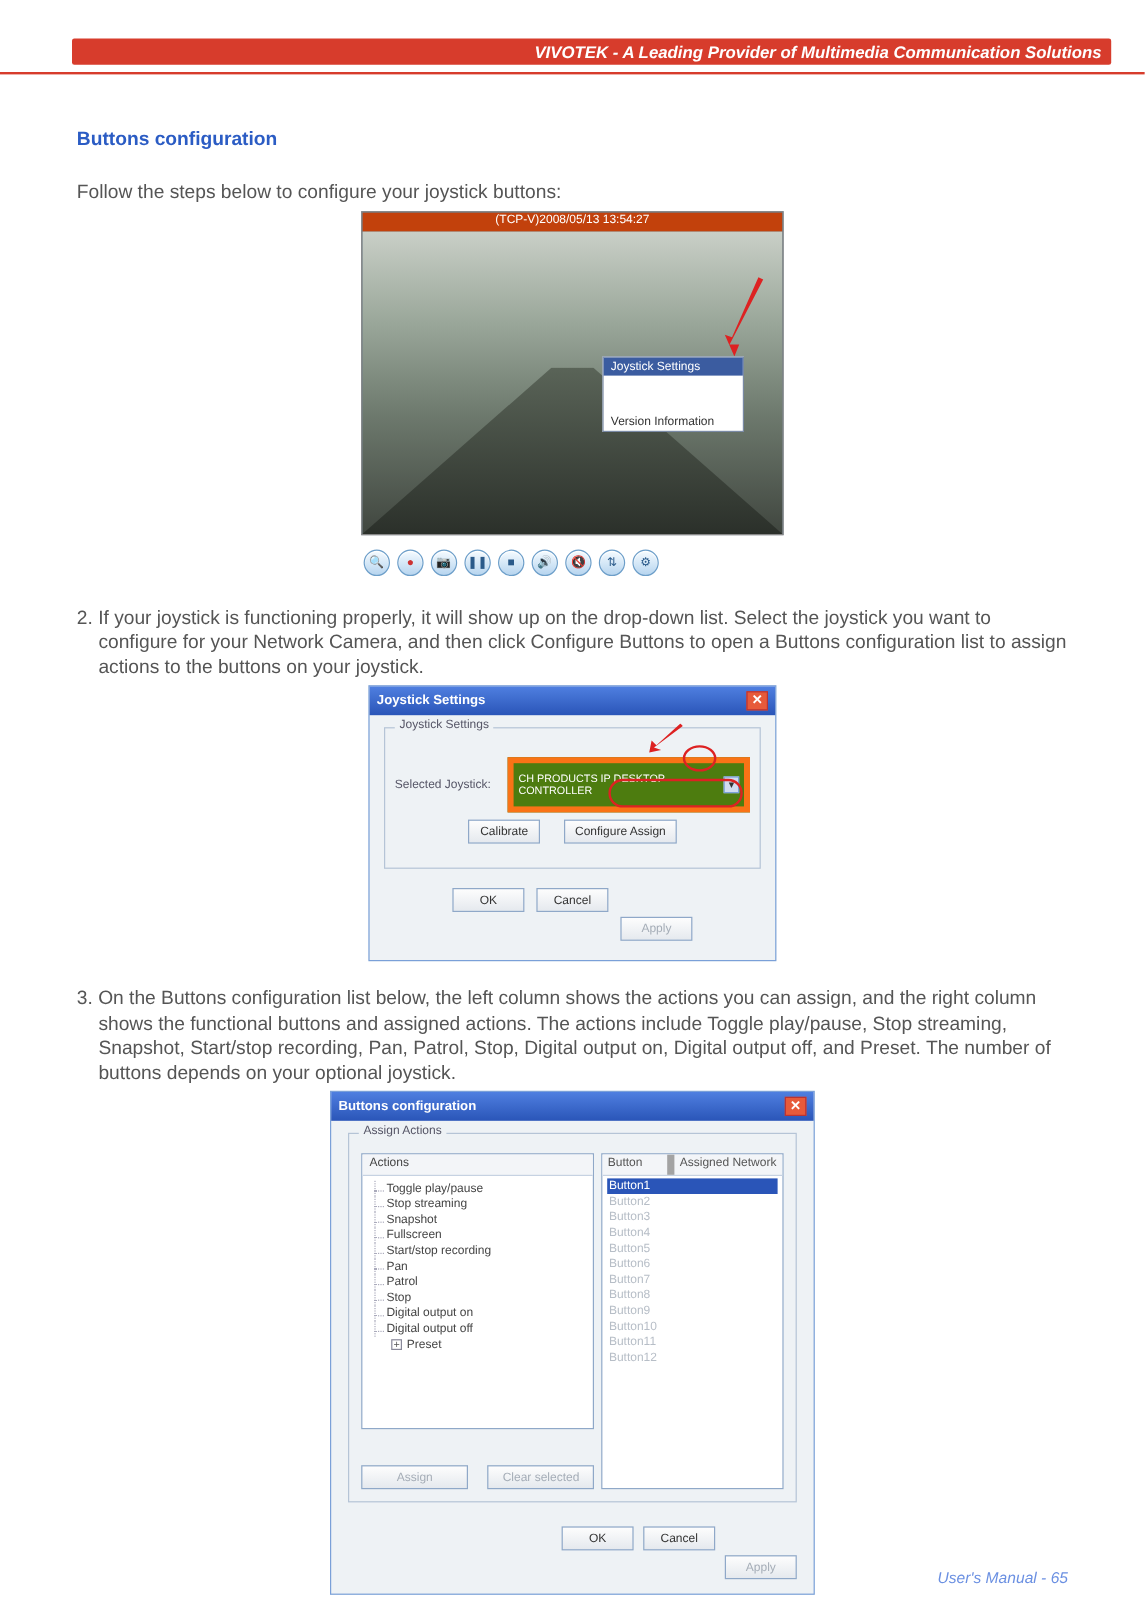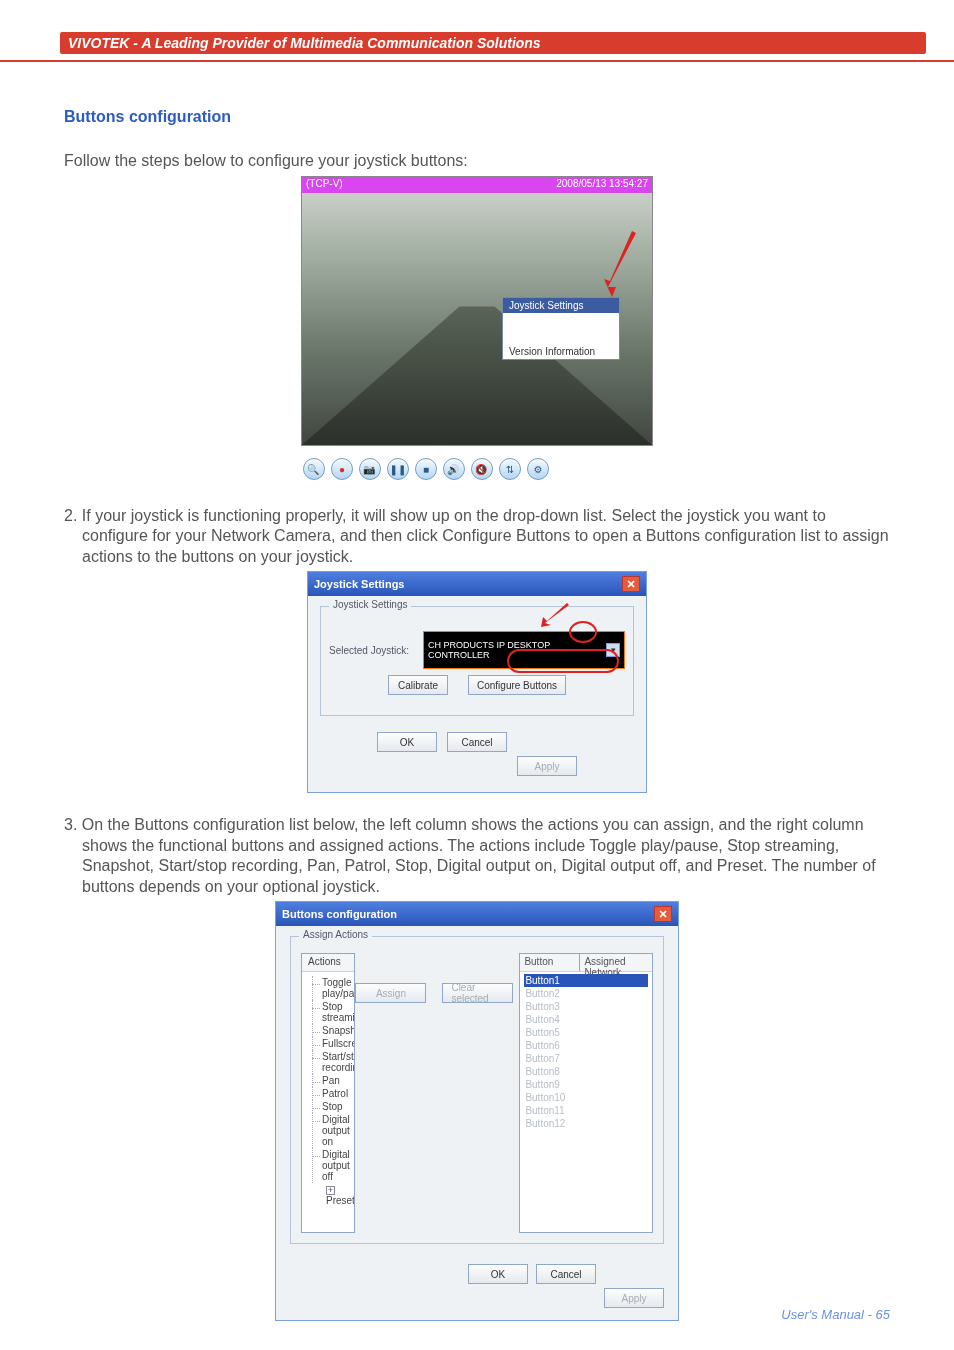--- a/index.html
+++ b/index.html
@@ -1,63 +1,63 @@
 <!DOCTYPE html>
 <html><head>
 <meta charset="utf-8">
 <style>
   * { margin: 0; padding: 0; box-sizing: border-box; }
   body { width: 954px; height: 1350px; font-family: Arial, Helvetica, sans-serif; background: #fff; color: #555; position: relative; }
   .header-bar { height: 62px; border-bottom: 2px solid #d73c2c; display: flex; align-items: flex-end; justify-content: flex-end; padding: 0 28px 6px 0; }
-  .header-text { color: #fff; background: #d73c2c; font-style: italic; font-weight: bold; font-size: 14px; padding: 3px 8px; border-radius: 2px; width: 100%; text-align: left; margin-left: 60px; margin-top: 48px; }
+  .header-text { color: #fff; background: #d73c2c; font-style: italic; font-weight: bold; font-size: 14px; padding: 3px 8px; border-radius: 2px; width: 100%; text-align: right; margin-left: 60px; margin-top: 48px; }
   .content { padding: 30px 64px 0 64px; }
   .section-title { color: #2b5cc4; font-weight: bold; font-size: 16px; margin: 16px 0 26px 0; }
   .intro { color: #555; font-size: 16px; margin-bottom: 6px; }
   .step { font-size: 16px; color: #555; padding-left: 18px; text-indent: -18px; margin-bottom: 4px; line-height: 1.28; }
 
   
   .fig1 { width: 352px; height: 270px; margin: 2px auto 8px auto; background: #6a7b86; border: 1px solid #888; position: relative; overflow: hidden; }
-  .fig1-top { height: 16px; background: #d946ef; color: #fff; font-size: 10px; display: flex; justify-content: space-between; padding: 1px 4px; }
+  .fig1-top { height: 16px; background: #c2410c; color: #fff; font-size: 10px; display: flex; justify-content: center; padding: 1px 4px; }
   .fig1-scene { position: absolute; top: 16px; left: 0; right: 0; bottom: 0; background: linear-gradient(#c9cfc7 0%, #9aa79a 30%, #6e7a6e 60%, #40463f 100%); }
   .road { position: absolute; bottom: 0; left: 0; right: 0; height: 55%; background: linear-gradient(#5a6458 0%, #2b302a 100%); clip-path: polygon(45% 0, 55% 0, 100% 100%, 0 100%); }
   .ctxmenu { position: absolute; top: 120px; left: 200px; background: #fff; border: 1px solid #7a8aa5; font-size: 10px; width: 118px; }
   .ctxmenu .hi { background: #3b5ca0; color: #fff; padding: 2px 6px; }
   .ctxmenu .lo { padding: 2px 6px; color: #333; margin-top: 31px; }
   .arrow1 { position: absolute; top: 52px; left: 300px; width: 38px; height: 70px; }
   .arrow1 svg { width: 100%; height: 100%; }
   .icon-bar { width: 352px; margin: 0 auto 22px auto; display: flex; gap: 6px; padding: 4px 2px; }
   .ic { width: 22px; height: 22px; border-radius: 50%; background: linear-gradient(#f5fbff,#b7d5ef); border: 1px solid #6c9ec9; box-shadow: inset 0 1px 1px #fff; display: flex; align-items: center; justify-content: center; font-size: 10px; color: #2a5a8a; }
 
   
   .dlg { width: 340px; margin: 4px auto 22px auto; border: 1px solid #7aa0d8; background: #eef2f5; font-size: 11px; }
   .dlg-title { background: linear-gradient(#4f7fe0,#2a55b8); color: #fff; font-weight: bold; padding: 4px 6px; display: flex; justify-content: space-between; align-items: center; }
   .closex { width: 18px; height: 16px; background: #e75a3a; border: 1px solid #b33; color: #fff; font-size: 11px; text-align: center; line-height: 14px; }
   .dlg-body { padding: 10px 12px 6px 12px; position: relative; }
   .fieldset { border: 1px solid #b5c4d6; padding: 18px 8px 14px 8px; position: relative; margin-bottom: 8px; }
   .legend { position: absolute; top: -8px; left: 8px; background: #eef2f5; padding: 0 4px; color: #556; font-size: 10px; }
   .row { display: flex; align-items: center; gap: 4px; margin: 6px 0; }
   .lbl { font-size: 10px; color: #556; width: 90px; }
-  .sel { flex: 1; height: 18px; background: #000000; color: #fff; font-size: 9px; padding: 18px 4px; border: 1px solid #f97316; display: flex; justify-content: space-between; align-items: center; }
+  .sel { flex: 1; height: 18px; background: #4d7c0f; color: #fff; font-size: 9px; padding: 18px 4px; border: 5px solid #f97316; display: flex; justify-content: space-between; align-items: center; }
   .sel .dd { background: #d0dcef; color: #333; width: 14px; height: 14px; text-align: center; border: 1px solid #7aa0d8; line-height: 12px; }
   .btn { height: 20px; min-width: 60px; background: linear-gradient(#fdfdfd,#e5e9ee); border: 1px solid #8fa8c8; font-size: 10px; color: #333; padding: 2px 8px; display: inline-flex; align-items: center; justify-content: center; }
   .btn.disabled { color: #a5adb7; margin-top: 24px; }
   .dlg-footer { display: flex; justify-content: center; gap: 10px; padding: 8px 0 10px; }
   .ring { position: absolute; border: 2px solid #d22; border-radius: 50%; }
 
   
   .dlg3 { width: 404px; margin: 2px auto 0 auto; border: 1px solid #7aa0d8; background: #eef2f5; font-size: 11px; }
   .d3body { padding: 10px 14px; }
   .fieldset3 { border: 1px solid #b5c4d6; padding: 16px 10px 10px 10px; position: relative; }
   .cols { display: flex; gap: 6px; }
   .box { border: 1px solid #8fa8c8; background: #fff; height: 280px; overflow: hidden; }
   .boxL { flex: 1.3; }
   .boxR { flex: 1; display: flex; flex-direction: column; }
   .hdr { height: 18px; background: #f3f5f8; border-bottom: 1px solid #c6d2e2; font-size: 10px; color: #444; padding: 2px 6px; }
   .hdrR { display: flex; }
-  .hdrR span:first-child { width: 60px; border-right: 1px solid #a3a3a3; padding: 2px 4px; }
+  .hdrR span:first-child { width: 60px; border-right: 6px solid #a3a3a3; padding: 2px 4px; }
   .hdrR span:last-child { flex: 1; padding: 2px 4px; }
   .tree { padding: 4px 6px; font-size: 10px; color: #444; }
   .tree div { padding: 1px 0 1px 14px; position: relative; }
   .tree div::before { content: ""; position: absolute; left: 4px; top: 0; bottom: 0; border-left: 1px dotted #aab; }
   .tree .leaf::after { content: ""; position: absolute; left: 4px; top: 8px; width: 8px; border-top: 1px dotted #aab; }
   .tree .hasplus { padding-left: 18px; }
   .tree .hasplus::before { border: none; }
   .plus { display: inline-block; width: 9px; height: 9px; border: 1px solid #889; font-size: 9px; line-height: 7px; text-align: center; margin-right: 4px; color: #555; background: #fff; }
   .blist { padding: 2px 4px; font-size: 10px; color: #b7bec7; }
   .blist div { padding: 1px 1px; }
@@ -120,21 +120,21 @@
         <div class="legend">Joystick Settings</div>
         <div class="row">
           <span class="lbl">Selected Joystick:</span>
           <div class="sel">
             <span>CH PRODUCTS IP DESKTOP CONTROLLER</span>
             <span class="dd">▾</span>
           </div>
         </div>
         <div class="row" style="justify-content:center; gap:20px;">
           <span class="btn">Calibrate</span>
-          <span class="btn">Configure Buttons</span>
+          <span class="btn">Configure Assign</span>
         </div>
         <div class="ring" style="top:14px; left:248px; width:28px; height:22px;"></div>
         <div class="ring" style="top:42px; left:186px; width:112px; height:24px; border-radius:12px;"></div>
         <div style="position:absolute; top:-4px; left:218px; width:34px; height:26px;">
           <svg viewBox="0 0 34 26">
               <path d="M30 2 L6 20 L12 22 L2 24 L4 14 L8 18 L28 0 Z" fill="#d22"></path>
             </svg>
         </div>
       </div>
       <div class="dlg-footer">
@@ -149,21 +149,21 @@
 
   <div class="dlg3">
     <div class="dlg-title">
       <span>Buttons configuration</span>
       <span class="closex">✕</span>
     </div>
     <div class="d3body">
       <div class="fieldset3">
         <div class="legend">Assign Actions</div>
         <div class="cols">
-          <div style="flex:1.3; display:flex; flex-direction:row;">
+          <div style="flex:1.3; display:flex; flex-direction:column;">
             <div class="box boxL">
               <div class="hdr">Actions</div>
               <div class="tree">
                 <div class="leaf">Toggle play/pause</div>
                 <div class="leaf">Stop streaming</div>
                 <div class="leaf">Snapshot</div>
                 <div class="leaf">Fullscreen</div>
                 <div class="leaf">Start/stop recording</div>
                 <div class="leaf">Pan</div>
                 <div class="leaf">Patrol</div>

